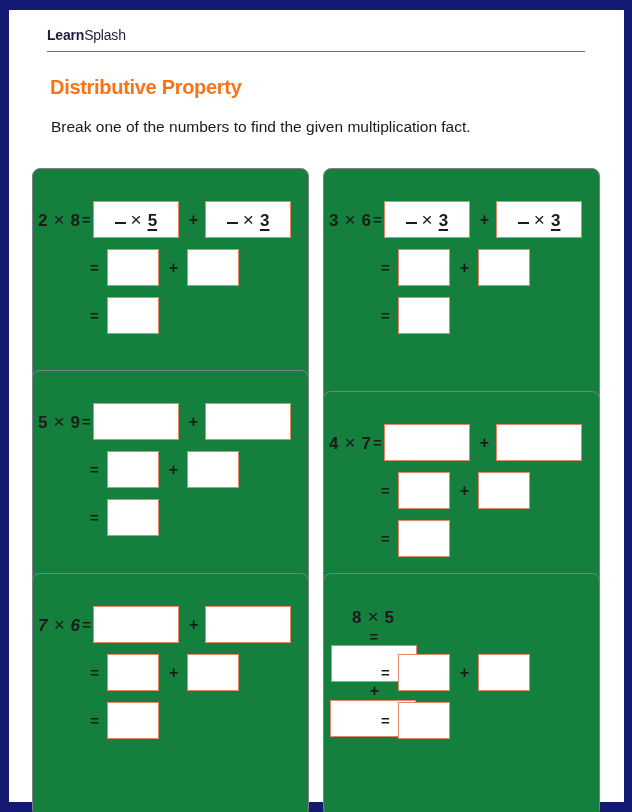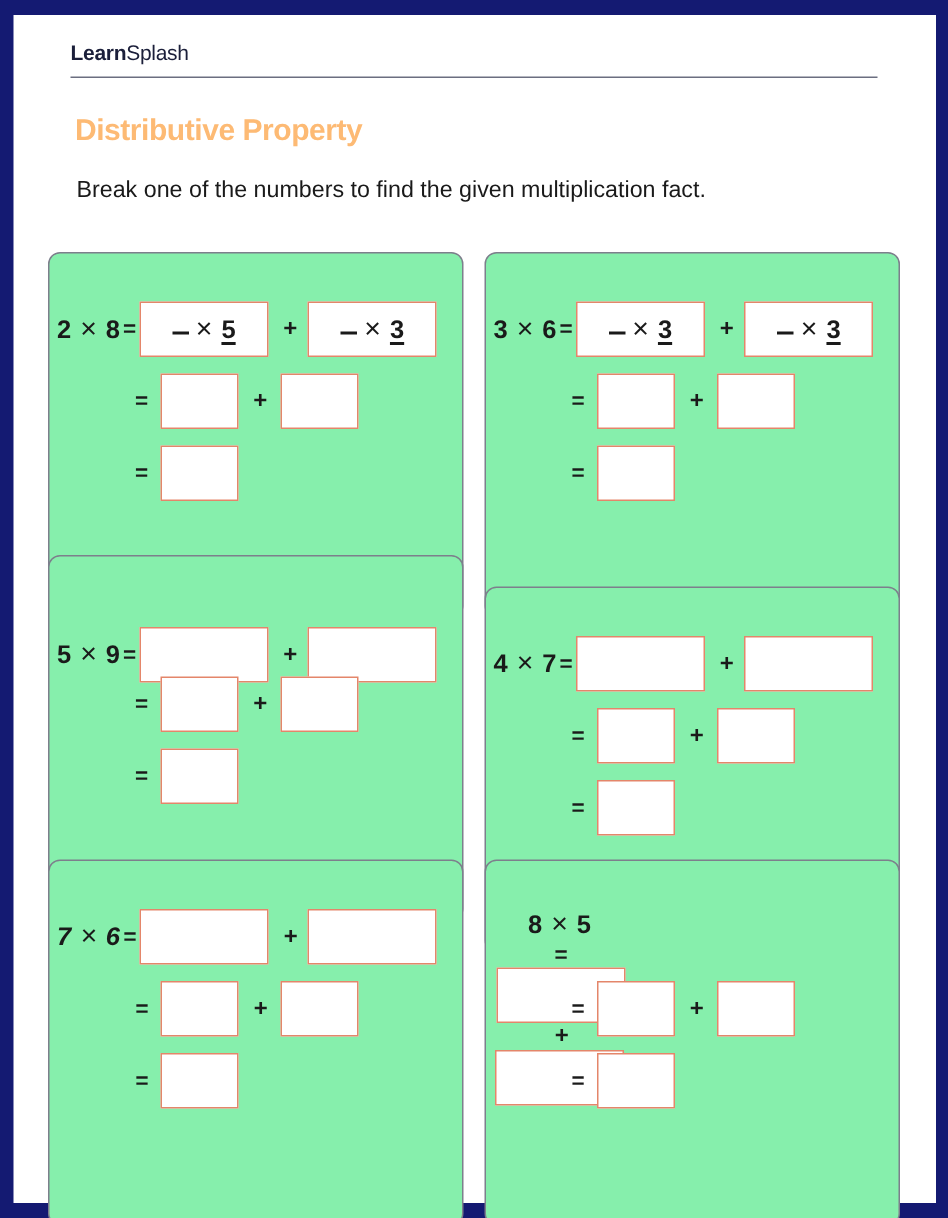--- a/index.html
+++ b/index.html
@@ -3,24 +3,24 @@
   <meta charset="utf-8">
   <style>
     * { box-sizing: border-box; margin: 0; padding: 0; }
     html, body { width: 632px; height: 812px; overflow: hidden; }
     body { background: #141a72; font-family: "Liberation Sans", sans-serif; position: relative; }
     .sheet { position: absolute; left: 9px; top: 10px; width: 615px; height: 792px; background: #ffffff; }
     .brand { position: absolute; left: 47px; top: 27px; font-size: 14px; color: #1b1f3a; letter-spacing: -0.2px; }
     .brand b { font-weight: 700; }
     .brand span { font-weight: 400; }
     .rule { position: absolute; left: 47px; top: 51px; width: 538px; height: 1px; background: #6b6e80; }
-    .title { position: absolute; left: 50px; top: 76px; font-size: 20px; font-weight: 700; color: #fdba74; letter-spacing: -0.3px; }
+    .title { position: absolute; left: 50px; top: 76px; font-size: 20px; font-weight: 700; color: #f97316; letter-spacing: -0.3px; }
     .instr { position: absolute; left: 51px; top: 118px; font-size: 15.5px; color: #1a1a1a; }
 
-    .card { position: absolute; width: 277px; height: 244px; border: 1.5px solid #7d7f8c; border-radius: 8px; background: #86efac; }
+    .card { position: absolute; width: 277px; height: 244px; border: 1.5px solid #7d7f8c; border-radius: 8px; background: #15803d; }
     .row { position: absolute; display: flex; align-items: center; }
     .expr { font-size: 17px; font-weight: 700; color: #1a1a1a; white-space: nowrap; }
     .expr .x { margin: 0 6px; font-weight: 400; font-size: 19px; }
     .eq { font-size: 15px; font-weight: 700; color: #1a1a1a; }
     .plus { font-size: 16px; font-weight: 700; color: #1a1a1a; }
     .box { border: 1.5px solid #e4866a; background: #fff; display: flex; align-items: center; justify-content: center; font-size: 17px; font-weight: 700; color: #1a1a1a; }
     .box.wide { width: 86px; height: 37px; }
     .box.small { width: 52px; height: 37px; }
     .hint .blank { display: inline-block; width: 11px; border-bottom: 2px solid #1a1a1a; margin-right: 5px; transform: translateY(-2px); }
     .hint .times { font-weight: 400; font-size: 19px; margin-right: 6px; }
@@ -89,21 +89,21 @@
       <div class="box small" style="margin-left:8px;"></div>
       <span class="plus" style="margin:0 9px 0 10px;">+</span>
       <div class="box small"></div>
     </div>
     <div class="row" style="left:57px; top:128px;">
       <span class="eq">=</span>
       <div class="box small" style="margin-left:8px;"></div>
     </div>
     </div>
     <div class="card" style="left: 32px; top: 370px;">
-    <div class="row" style="left:5px; top:32px;margin-top:15px;">
+    <div class="row" style="left:5px; top:32px;">
       <span class="expr">
         <span>5</span><span class="x">×</span><span>9</span>
       </span>
       <span class="eq" style="margin-left:2px;">=</span>
       <div class="box wide" style="margin-left:2px;"></div>
       <span class="plus" style="margin:0 7px 0 10px;">+</span>
       <div class="box wide"></div>
     </div>
     <div class="row" style="left:57px; top:80px;">
       <span class="eq">=</span>

